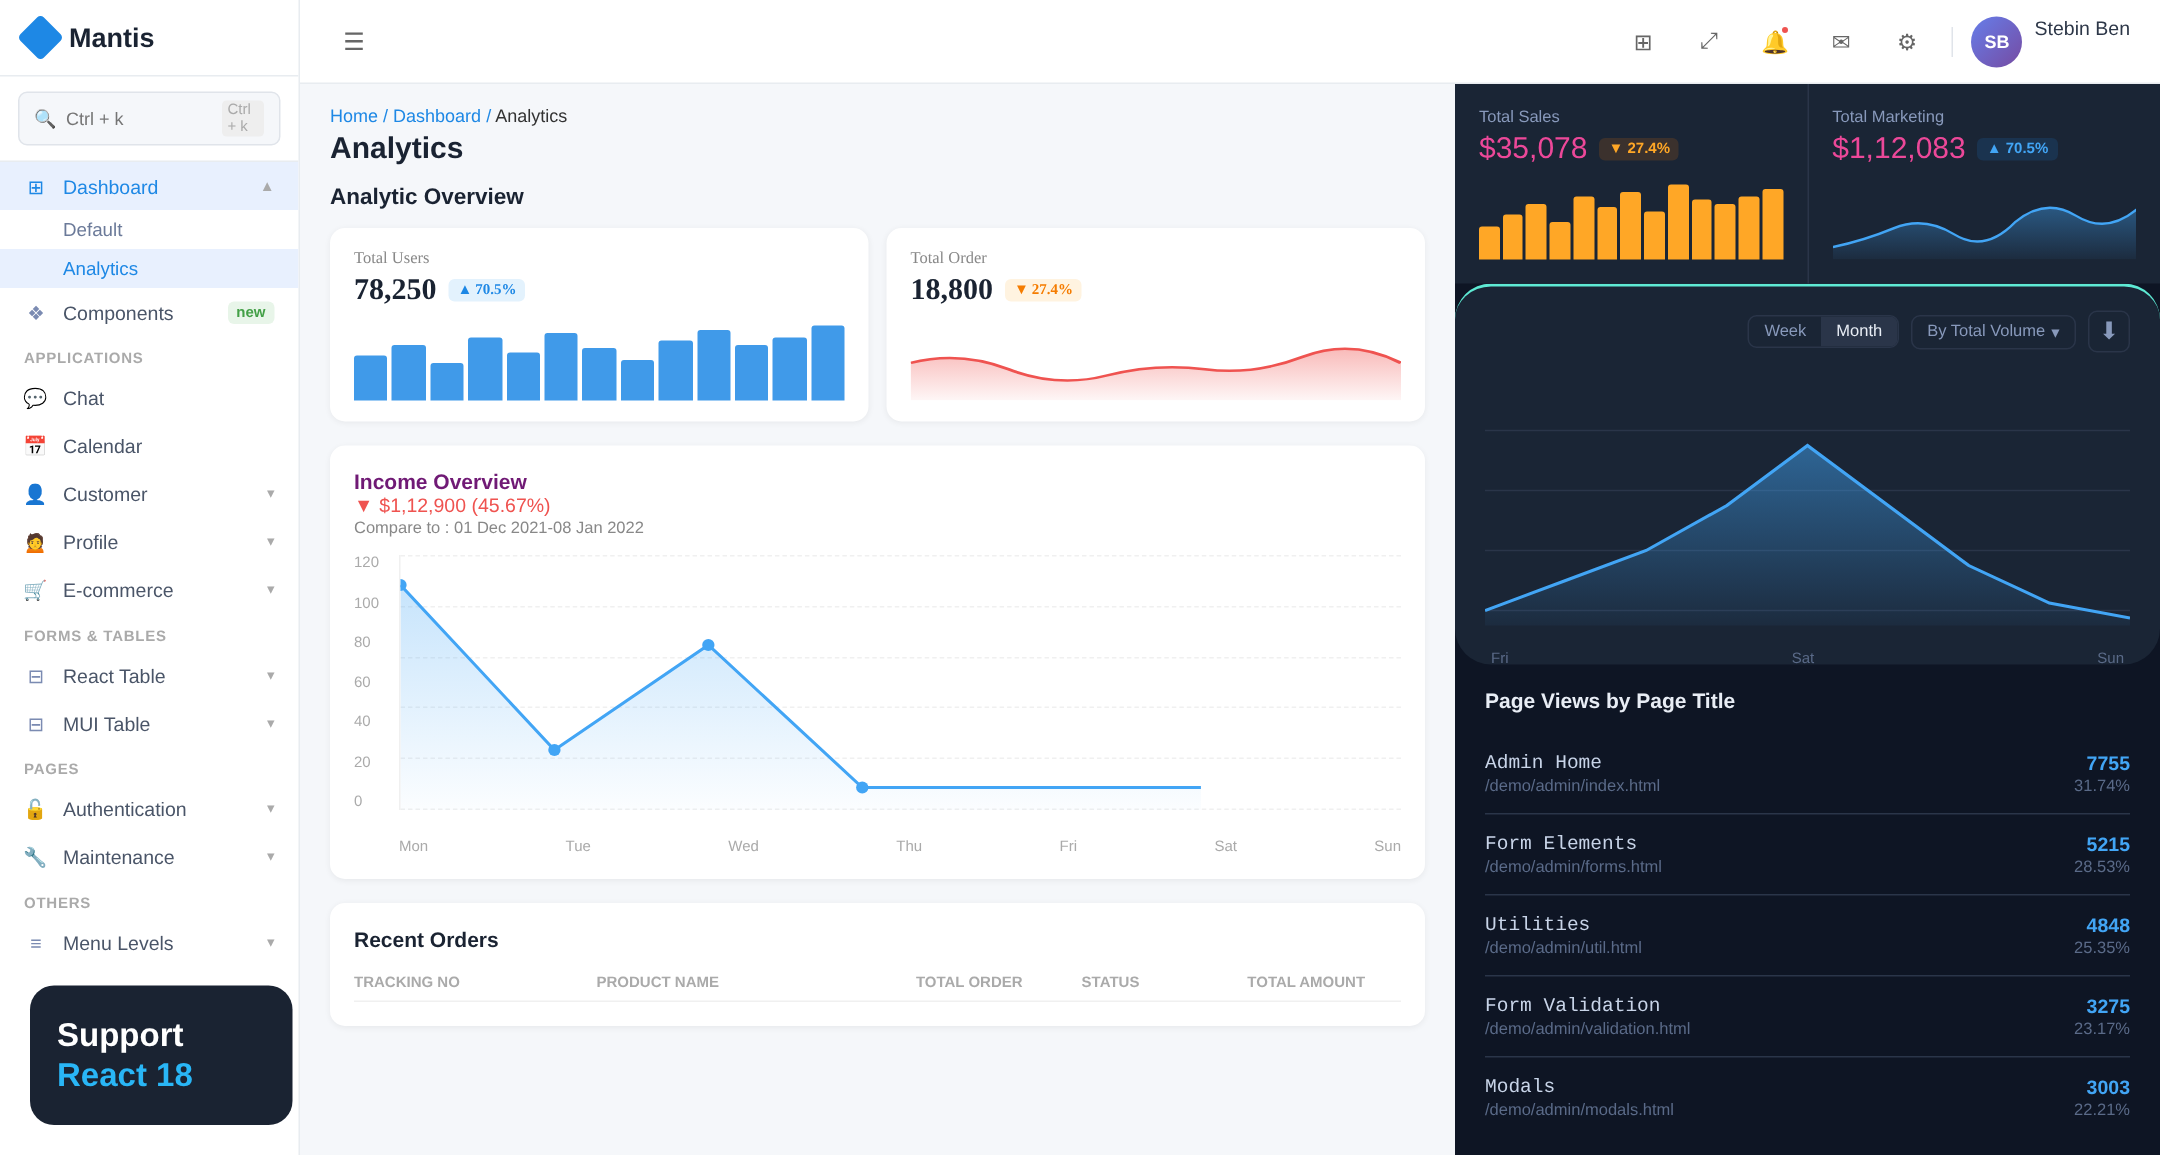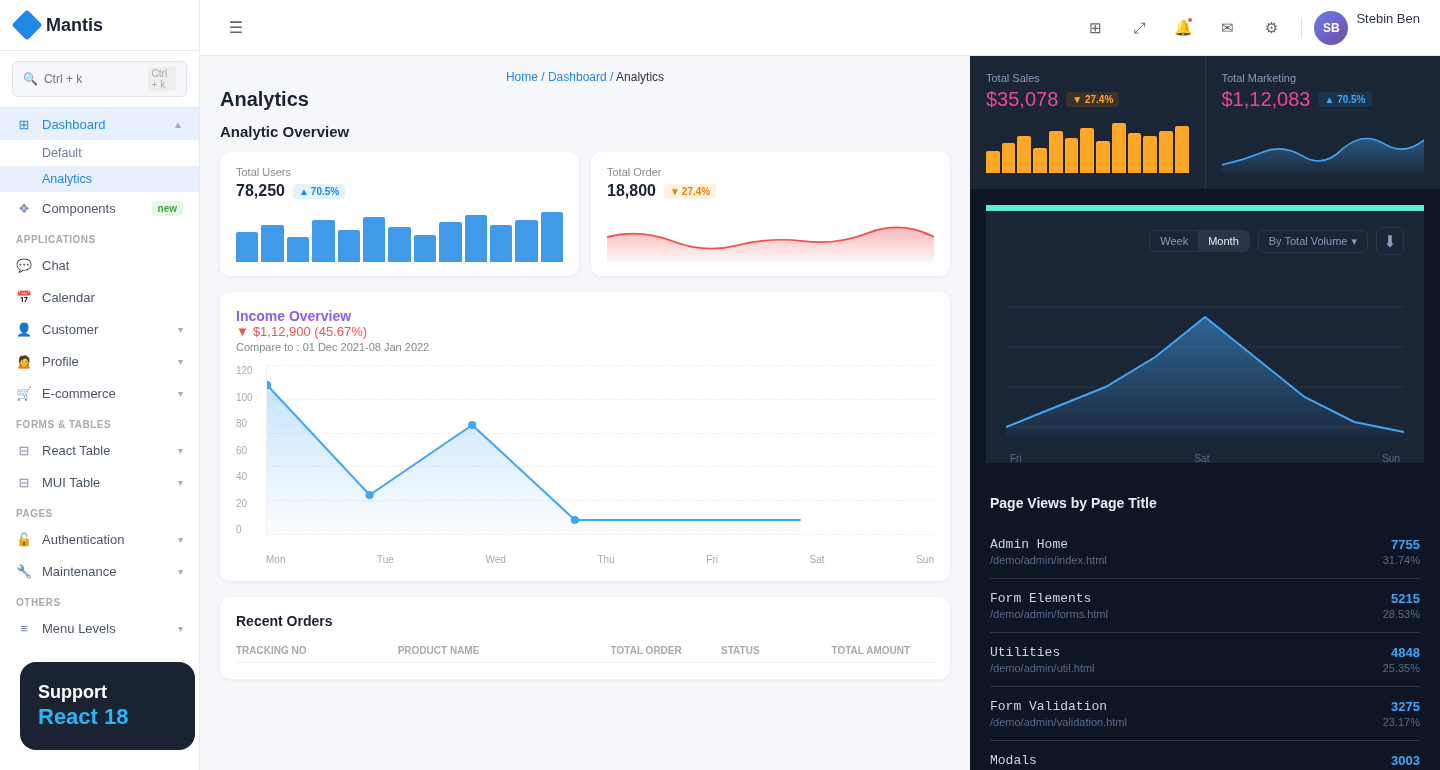--- a/index.html
+++ b/index.html
@@ -19,21 +19,21 @@
     .nav-item { display: flex; align-items: center; justify-content: space-between; padding: 8px 16px; cursor: pointer; font-size: 13px; color: #4a5568; transition: background 0.15s; }
     .nav-item.active { background: #e8f0fe; color: #1e88e5; font-weight: 500; border-radius: 0; }
     .nav-item-left { display: flex; align-items: center; gap: 10px; }
     .nav-icon { width: 16px; height: 16px; display: flex; align-items: center; justify-content: center; color: #7b8bb2; font-size: 13px; }
     .nav-item.active .nav-icon { color: #1e88e5; }
     .nav-badge { background: #e8f5e9; color: #43a047; font-size: 10px; padding: 2px 6px; border-radius: 4px; font-weight: 600; }
     .nav-arrow { font-size: 10px; color: #aaa; }
     .sub-item { padding: 6px 16px 6px 42px; font-size: 12.5px; color: #6b7a99; cursor: pointer; }
     .sub-item.active { color: #1e88e5; background: #e8f0fe; }
     .support-popup { position: absolute; bottom: 20px; left: 20px; width: 175px; background: #1a2332; border-radius: 16px; padding: 20px 18px; color: #fff; z-index: 100; }
-    .support-title { font-size: 18px; font-weight: 700; line-height: 1.2; }
+    .support-title { font-size: 22px; font-weight: 700; line-height: 1.2; }
     .support-subtitle { font-size: 22px; font-weight: 700; color: #29b6f6; line-height: 1.2; }
 
     
     .main { flex: 1; display: flex; flex-direction: column; overflow: hidden; position: relative; }
 
     
     .topbar { height: 56px; background: #fff; border-bottom: 1px solid #e8ecf0; display: flex; align-items: center; justify-content: space-between; padding: 0 20px; flex-shrink: 0; }
     .topbar-left { display: flex; align-items: center; gap: 12px; }
     .topbar-menu-btn { width: 32px; height: 32px; display: flex; align-items: center; justify-content: center; cursor: pointer; color: #666; font-size: 16px; border-radius: 6px; }
     .topbar-right { display: flex; align-items: center; gap: 8px; }
@@ -45,42 +45,42 @@
     .user-name { font-size: 13px; font-weight: 500; color: #2d3748; }
 
     
     .content-area { flex: 1; display: flex; overflow: hidden; }
     .left-panel { width: 770px; background: #f5f7fa; overflow-y: auto; padding: 0; }
     .left-panel::-webkit-scrollbar { width: 4px; }
     .right-panel { flex: 1; background: #0e1524; overflow-y: auto; }
     .right-panel::-webkit-scrollbar { width: 4px; }
 
     
-    .breadcrumb { padding: 14px 20px 0; font-size: 12px; color: #888; text-align: center; }
+    .breadcrumb { padding: 14px 20px 0; font-size: 12px; color: #888; }
     .breadcrumb span { color: #1e88e5; cursor: pointer; }
     .breadcrumb span:last-child { color: #333; }
     .page-title { padding: 4px 20px 12px; font-size: 20px; font-weight: 600; color: #1a2332; }
     .section-title { font-size: 15px; font-weight: 600; color: #1a2332; padding: 0 20px 12px; }
 
     
     .stat-cards { display: flex; gap: 12px; padding: 0 20px 16px; }
-    .stat-card { flex: 1; background: #fff; border-radius: 10px; padding: 14px 16px; box-shadow: 0 1px 4px rgba(0,0,0,0.06); min-width: 0; }
+    .stat-card { flex: 1; background: #fff; border-radius: 10px; padding: 14px 16px; box-shadow: 0 1px 4px rgba(0,0,0,0.06); min-width: 0; font-family: Liberation Serif, serif; }
     .stat-label { font-size: 11px; color: #888; margin-bottom: 4px; }
     .stat-value-row { display: flex; align-items: center; gap: 8px; margin-bottom: 12px; }
-    .stat-value { font-size: 16px; font-weight: 700; color: #1a2332; }
+    .stat-value { font-size: 20px; font-weight: 700; color: #1a2332; }
     .stat-badge { font-size: 10px; padding: 2px 6px; border-radius: 4px; font-weight: 600; display: flex; align-items: center; gap: 2px; }
     .stat-badge.up { background: #e3f2fd; color: #1e88e5; }
     .stat-badge.down { background: #fff3e0; color: #f57c00; }
     .mini-bar-chart { display: flex; align-items: flex-end; gap: 3px; height: 50px; }
     .bar { background: #1e88e5; border-radius: 2px 2px 0 0; flex: 1; min-width: 6px; opacity: 0.85; }
 
     
     .income-section { background: #fff; margin: 0 20px 16px; border-radius: 10px; padding: 16px; box-shadow: 0 1px 4px rgba(0,0,0,0.06); }
     .income-header { display: flex; align-items: flex-start; justify-content: space-between; margin-bottom: 12px; }
-    .income-title { font-size: 14px; font-weight: 600; color: #8b5cf6; }
+    .income-title { font-size: 14px; font-weight: 600; color: #701a75; }
     .income-value { font-size: 13px; color: #ef5350; display: flex; align-items: center; gap: 4px; }
     .income-compare { font-size: 11px; color: #888; margin-top: 2px; }
     .chart-area { height: 200px; position: relative; }
     .chart-y-labels { position: absolute; left: 0; top: 0; bottom: 30px; display: flex; flex-direction: column; justify-content: space-between; font-size: 10px; color: #aaa; width: 28px; }
     .chart-inner { position: absolute; left: 30px; right: 0; top: 0; bottom: 30px; border-left: 1px solid #f0f0f0; }
     .chart-grid { position: absolute; left: 0; right: 0; top: 0; bottom: 0; display: flex; flex-direction: column; justify-content: space-between; }
     .grid-line { border-top: 1px dashed #f0f0f0; width: 100%; }
     .line-chart-svg { position: absolute; left: 0; right: 0; top: 0; bottom: 0; width: 100%; height: 100%; }
     .chart-x-labels { position: absolute; left: 30px; right: 0; bottom: 0; display: flex; justify-content: space-between; font-size: 10px; color: #aaa; }
 
@@ -102,21 +102,21 @@
     .rp-stat-value-row { display: flex; align-items: center; gap: 8px; margin-bottom: 12px; }
     .rp-stat-value { font-size: 20px; font-weight: 400; color: #ec4899; }
     .rp-stat-badge { font-size: 10px; padding: 2px 6px; border-radius: 4px; font-weight: 600; }
     .rp-stat-badge.up { background: rgba(30,136,229,0.15); color: #42a5f5; }
     .rp-stat-badge.down { background: rgba(245,124,0,0.15); color: #ffa726; }
     .rp-mini-bar { display: flex; align-items: flex-end; gap: 2px; height: 50px; }
     .rp-bar { border-radius: 2px 2px 0 0; flex: 1; min-width: 5px; }
     .rp-bar.gold { background: #ffa726; }
 
     
-    .rp-income-section { background: #1a2535; margin: 16px; padding: 16px 20px; border-top: 6px solid #5eead4; }
+    .rp-income-section { background: #1a2535; margin: 0; padding: 16px 20px; border-top: 2px solid #5eead4; border-radius: 24px; }
     .rp-income-controls { display: flex; align-items: center; gap: 8px; margin-bottom: 12px; justify-content: flex-end; }
     .rp-btn-group { display: flex; border: 1px solid #2a3549; border-radius: 6px; overflow: hidden; }
     .rp-btn-item { padding: 4px 10px; font-size: 11px; cursor: pointer; background: transparent; color: #8899bb; border: none; }
     .rp-btn-item.active { background: #2a3549; color: #e8edf5; }
     .rp-dropdown-btn { display: flex; align-items: flex-start; gap: 4px; padding: 4px 10px; font-size: 11px; border: 1px solid #2a3549; border-radius: 6px; cursor: pointer; background: transparent; color: #8899bb; }
     .rp-icon-btn { width: 28px; height: 28px; border: 1px solid #2a3549; border-radius: 6px; display: flex; align-items: center; justify-content: center; cursor: pointer; color: #8899bb; }
     .rp-chart-area { height: 180px; position: relative; }
 
     
     .page-views-section { padding: 16px 20px; }

